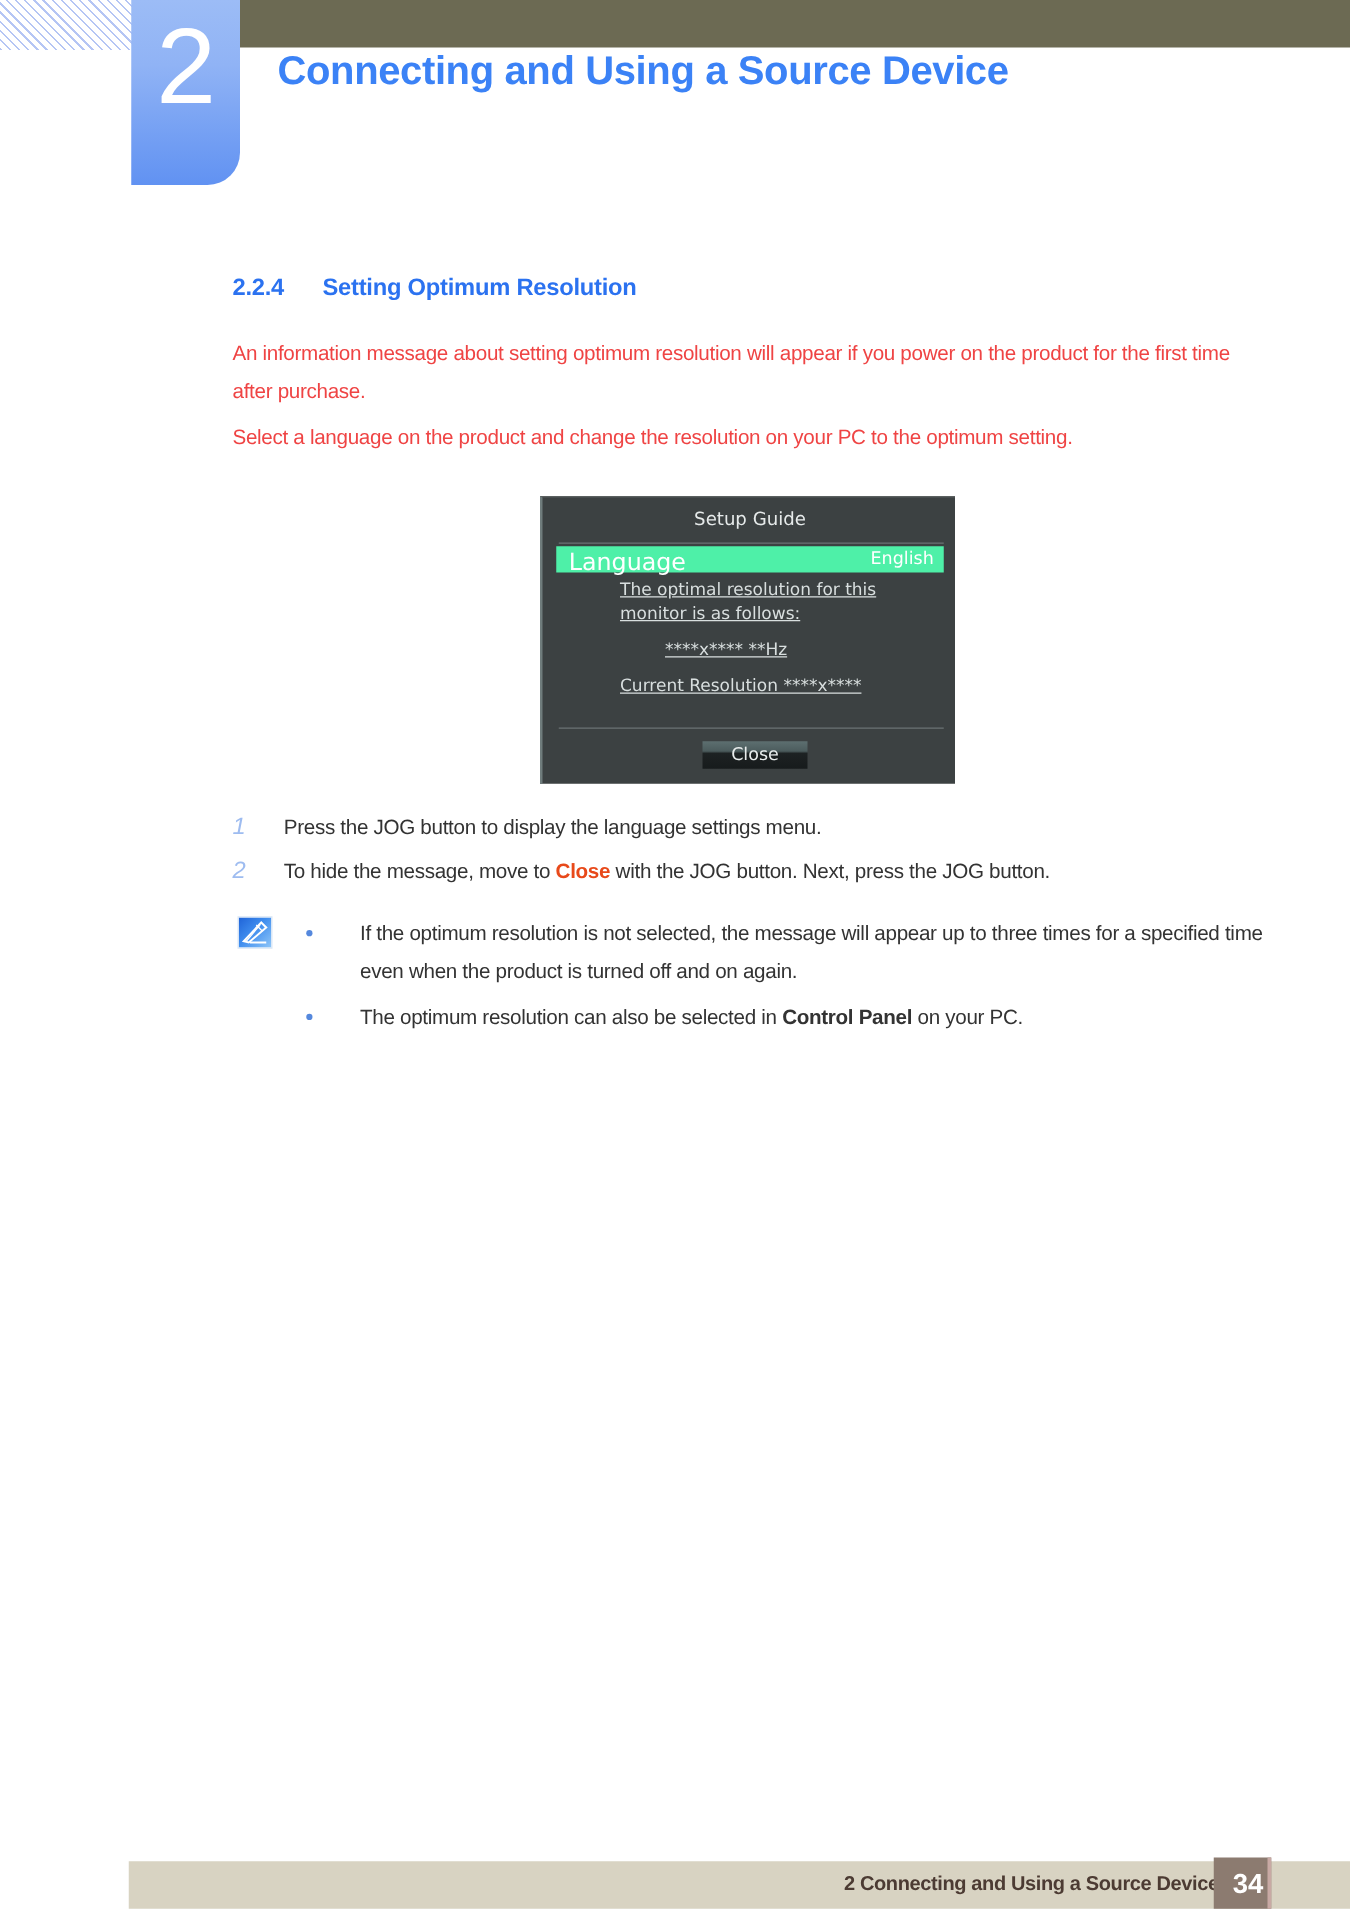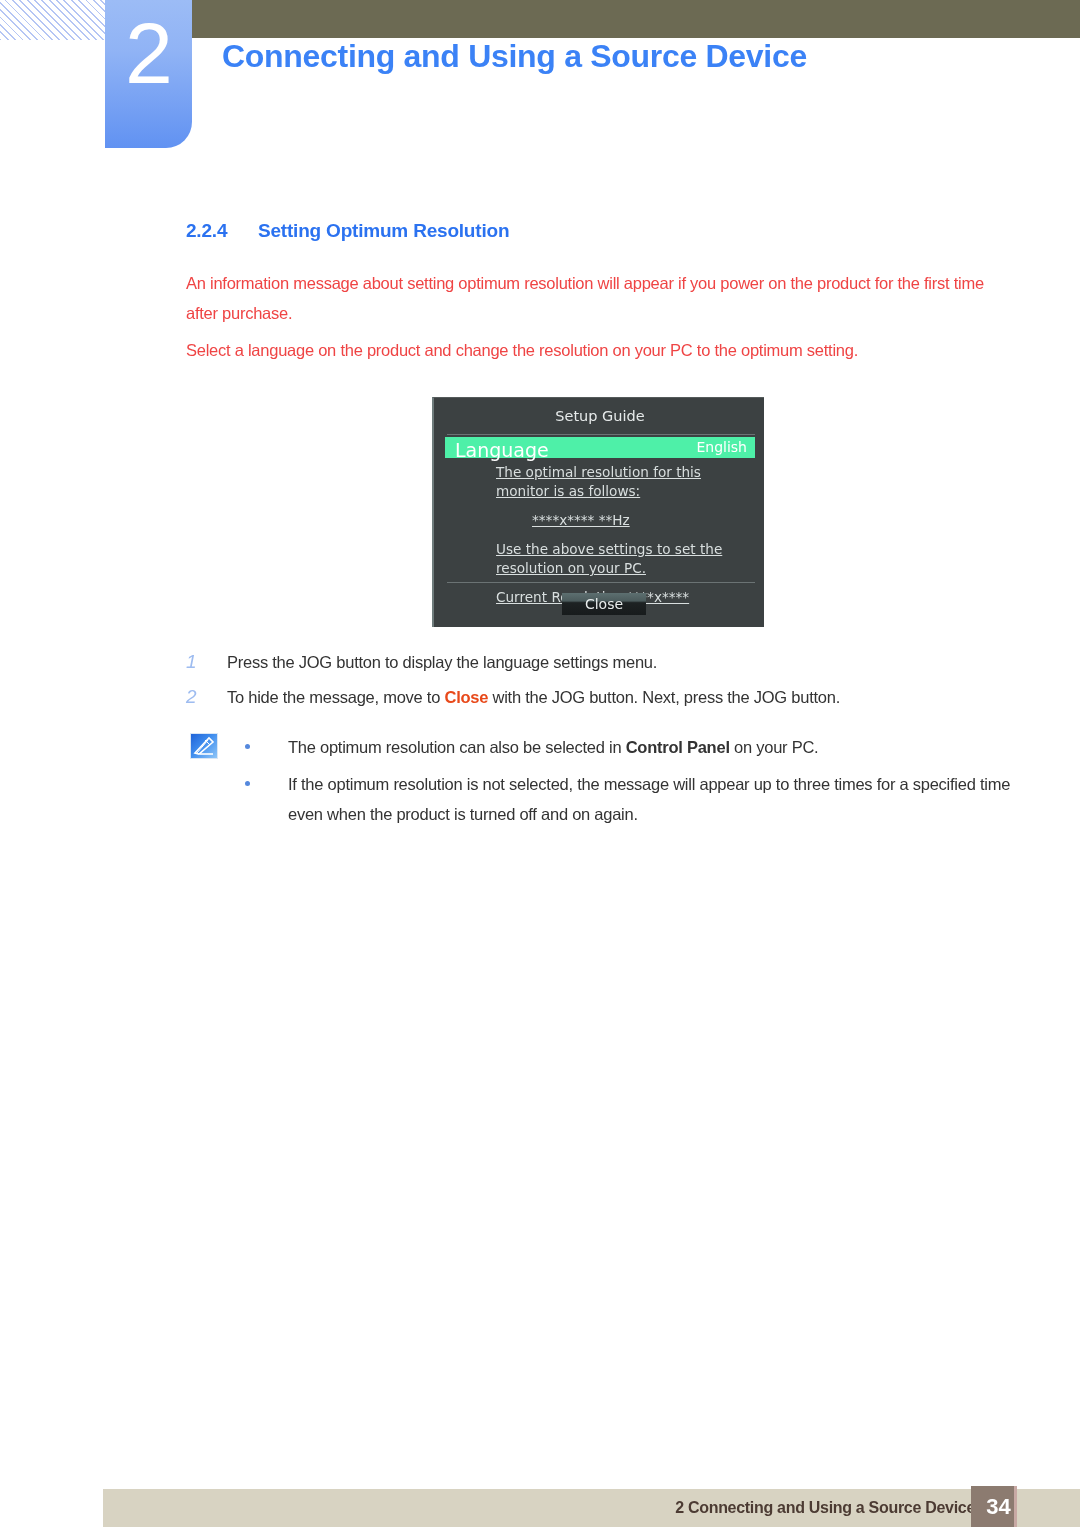--- a/index.html
+++ b/index.html
@@ -289,21 +289,20 @@
 <div class="osd">
   <div class="osd-title">Setup Guide</div>
   <div class="osd-rule-top"></div>
   <div class="osd-highlight">
     <span class="lbl">Language</span>
     <span class="val">English</span>
   </div>
   <div class="osd-body">
     <div class="blk">The optimal resolution for this monitor is as follows:</div>
     <div class="blk center">****x**** **Hz</div>
-    <div class="blk">Use the above settings to set the resolution on your PC.</div>
     <div class="blk">Current Resolution ****x****</div>
   </div>
   <div class="osd-rule-bot"></div>
   <div class="osd-close">Close</div>
 </div>
 
 <div class="step step-1">
   <span class="n">1</span><span>Press the JOG button to display the language settings menu.</span>
 </div>
 <div class="step step-2">
@@ -313,23 +312,23 @@
 <div class="note-icon">
   <svg width="26" height="24" viewBox="0 0 26 24" aria-hidden="true">
     <path d="M4 19 L18 4 L22 8 L8 20 Z" fill="none" stroke="#ffffff" stroke-width="1.6"></path>
     <path d="M6 19 L17 6" stroke="#ffffff" stroke-width="1" fill="none"></path>
     <path d="M9 20 L22 20" stroke="#ffffff" stroke-width="1.6" fill="none"></path>
     <path d="M14 6 L19 11" stroke="#ffffff" stroke-width="1" fill="none"></path>
   </svg>
 </div>
 <div class="note-list">
   <div class="note-item">
+    <span class="bullet"></span><span>If the optimum resolution is not selected, the message will appear up to three times for a specified time even when the product is turned off and on again.</span><b></b><span></span>
+  </div>
+  <div class="note-item">
     <span class="bullet"></span><span>The optimum resolution can also be selected in </span><b>Control Panel</b><span> on your PC.</span>
-  </div>
-  <div class="note-item">
-    <span class="bullet"></span><span>If the optimum resolution is not selected, the message will appear up to three times for a specified time even when the product is turned off and on again.</span><b></b><span></span>
   </div>
 </div>
 
 <div class="footer-bar">
   <div class="footer-text">2 Connecting and Using a Source Device</div>
 </div>
 <div class="footer-page">34</div>
 
 </body></html>

